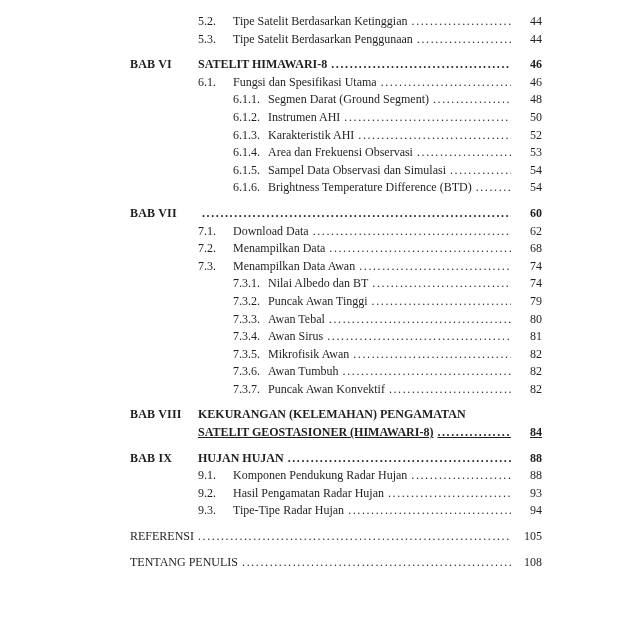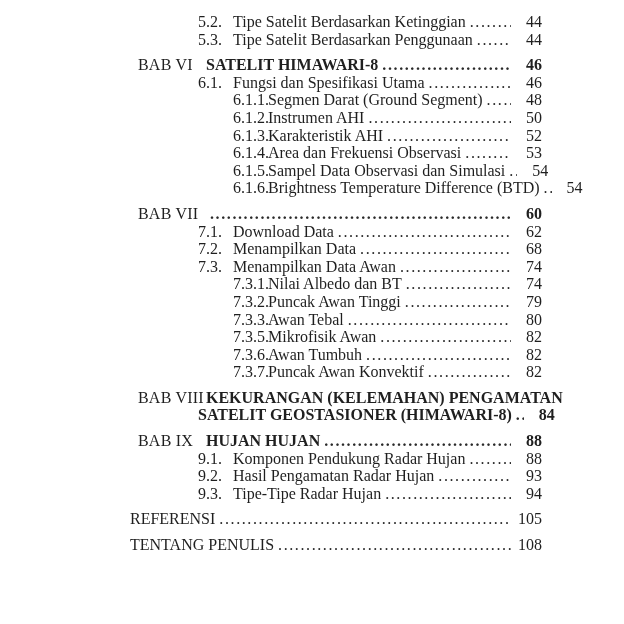--- a/index.html
+++ b/index.html
@@ -3,24 +3,24 @@
 <meta charset="utf-8">
 <style>
   html,body{margin:0;padding:0;}
   body{
     width:624px;height:624px;background:#ffffff;
     font-family:"Liberation Serif","DejaVu Serif",serif;
     color:#1f1f1f;
   }
   .page{position:relative;width:624px;height:624px;background:#ffffff;overflow:hidden;}
   .toc{position:absolute;left:130px;top:13px;width:412px;}
-  .row{display:flex;align-items:flex-start;line-height:17.6px;font-size:16px;}
+  .row{display:flex;align-items:flex-start;line-height:17.6px;font-size:12px;}
   .row.gap{margin-top:8px;}
-  .row.cont{margin-top:0;}
-  .label{width:68px;flex:none;font-weight:normal;letter-spacing:.2px;margin-left:8px;}
+  .row.cont{margin-top:0;text-decoration:underline;}
+  .label{width:68px;flex:none;font-weight:bold;letter-spacing:.2px;}
   .num{flex:none;width:35px;}
   .sec .num{margin-left:68px;}
   .sub .num{margin-left:103px;}
   .indent-title{margin-left:68px;}
   .title{flex:none;white-space:nowrap;}
   .chap .title,.chap .pg,.chap .leader{font-weight:bold;}
   .it{}
   .leader{
     flex:1;overflow:hidden;white-space:nowrap;
     margin:0 3px 0 4px;letter-spacing:1.6px;color:#2a2a2a;
@@ -131,20 +131,26 @@
         <span class="leader"></span>
         <span class="pg">79</span>
       </div>
       <div class="row sub">
         <span class="num">7.3.3.</span>
         <span class="title"><span>Awan Tebal</span></span>
         <span class="leader"></span>
         <span class="pg">80</span>
       </div>
       <div class="row sub">
+        <span class="num">7.3.4.</span>
+        <span class="title"><span>Awan Sirus</span></span>
+        <span class="leader"></span>
+        <span class="pg">81</span>
+      </div>
+      <div class="row sub">
         <span class="num">7.3.5.</span>
         <span class="title"><span>Mikrofisik Awan</span></span>
         <span class="leader"></span>
         <span class="pg">82</span>
       </div>
       <div class="row sub">
         <span class="num">7.3.6.</span>
         <span class="title"><span>Awan Tumbuh</span></span>
         <span class="leader"></span>
         <span class="pg">82</span>

